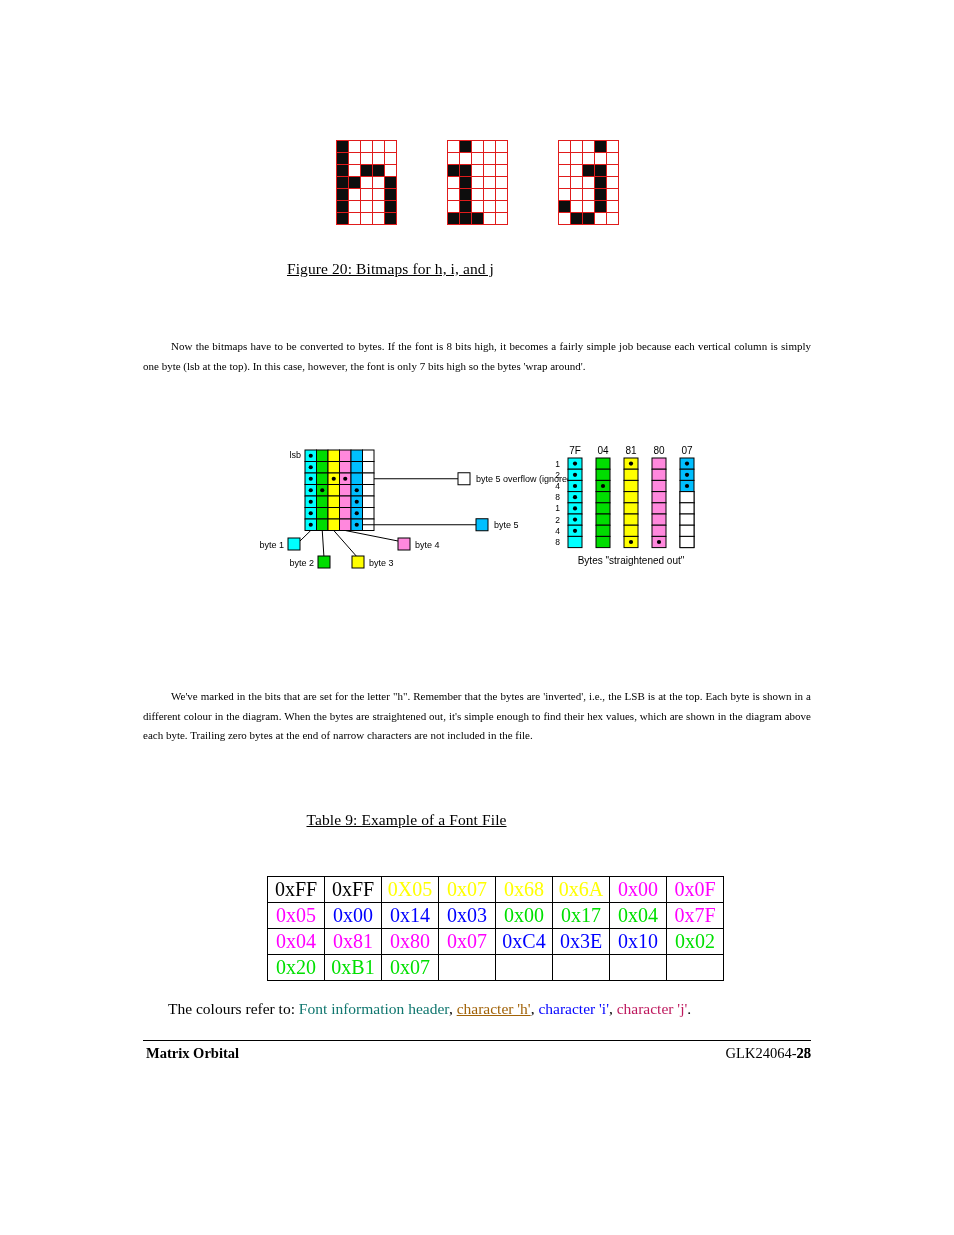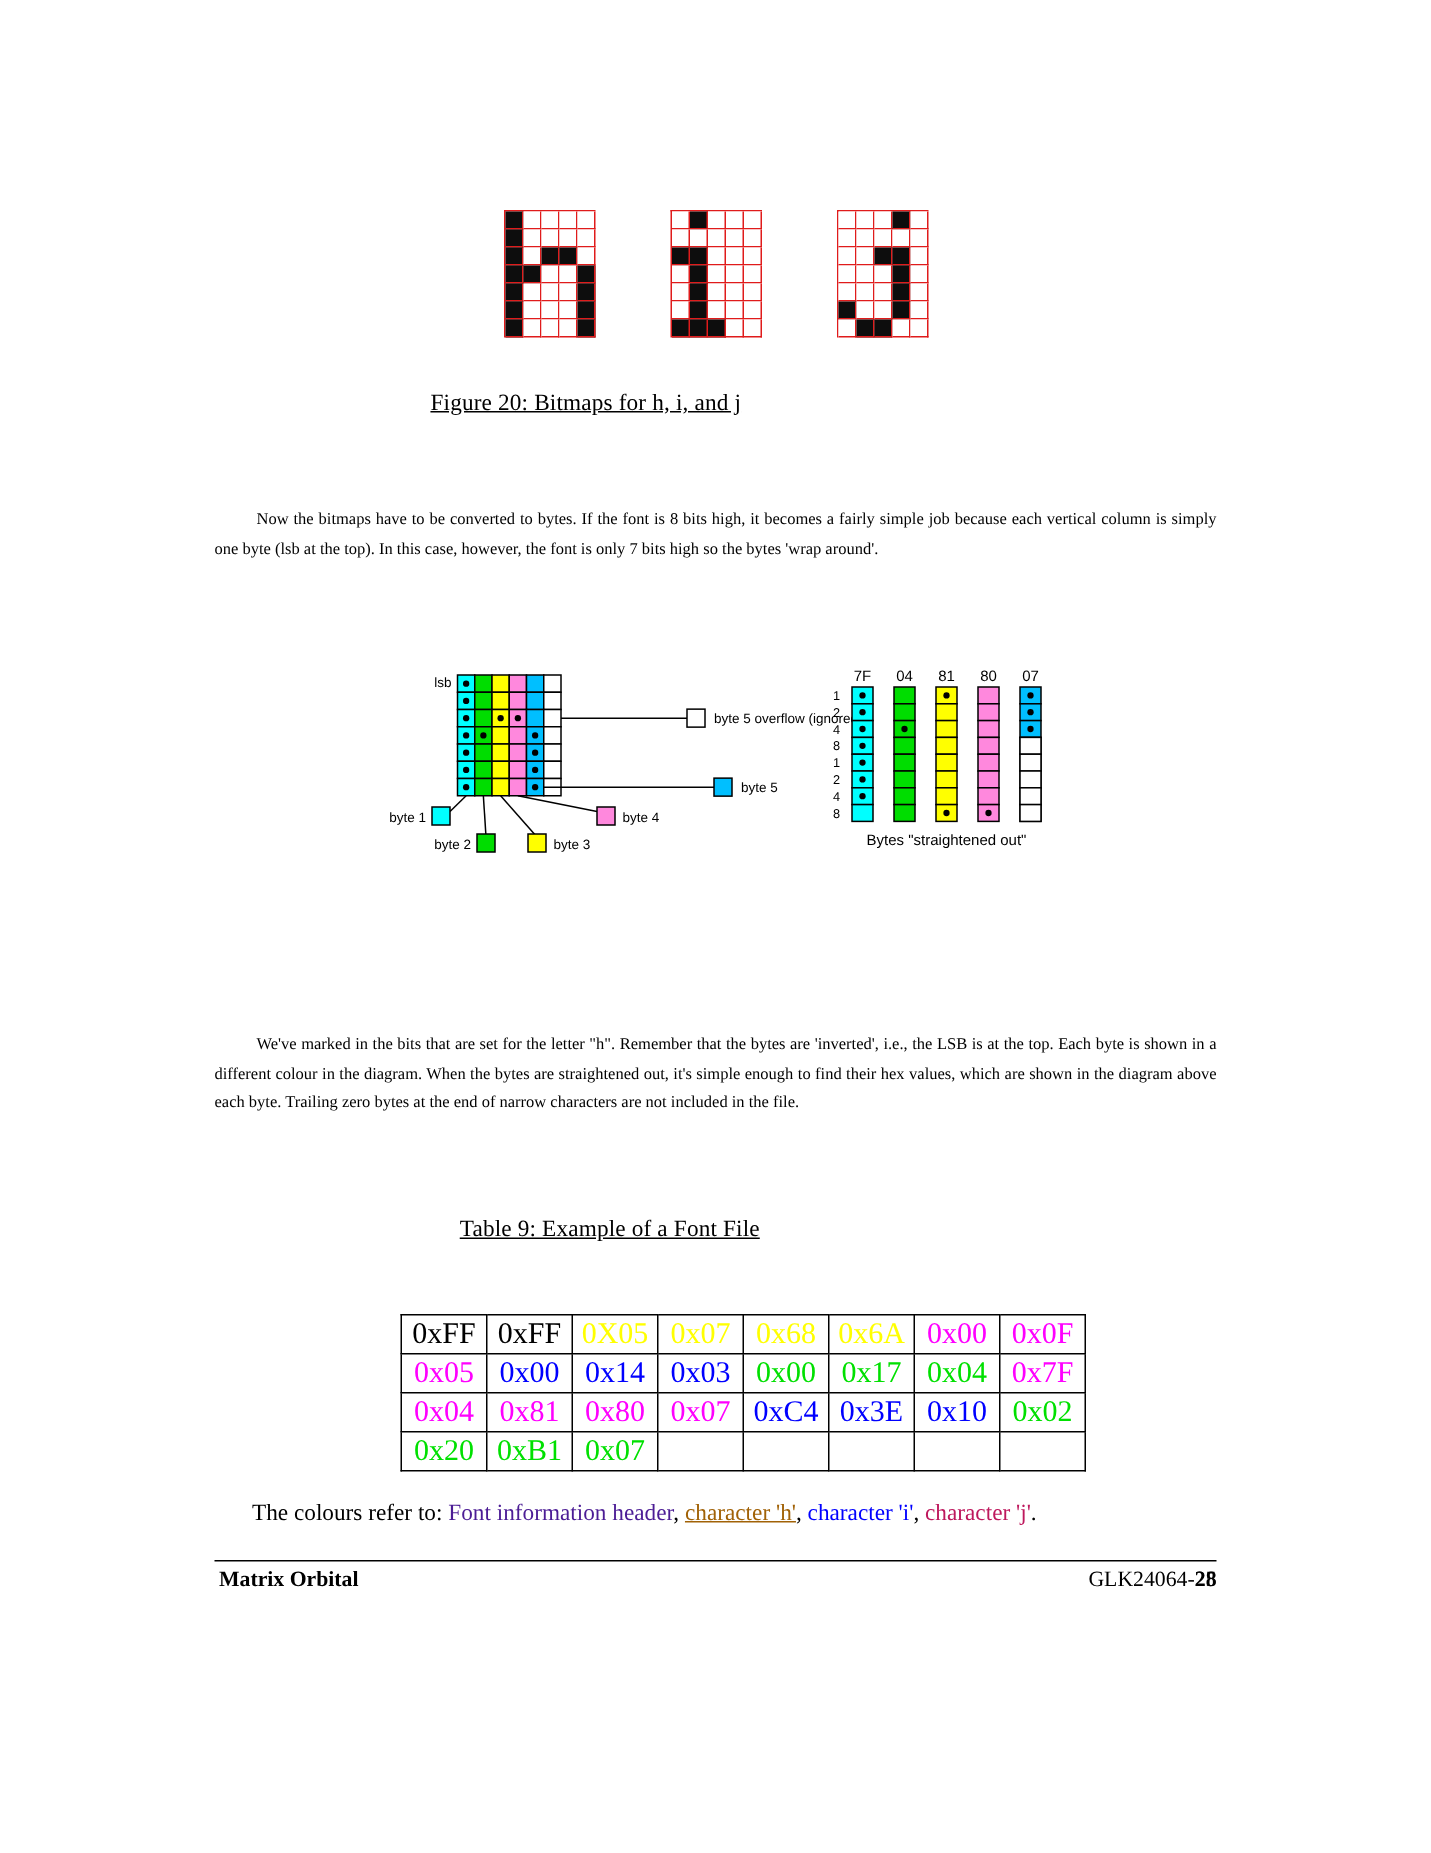--- a/index.html
+++ b/index.html
@@ -452,21 +452,21 @@
           <td class="c-j">0x07</td>
           <td class="c-black"></td>
           <td class="c-black"></td>
           <td class="c-black"></td>
           <td class="c-black"></td>
           <td class="c-black"></td>
         </tr>
       </tbody>
   </table>
 
-  <div id="colour-note"><span>The colours refer to: </span><span style="color: #4c1d95;">Font information header</span><span>, </span><span style="color: #a16207; text-decoration: underline;">character 'h'</span><span>, </span><span style="color: rgb(0, 0, 255);">character 'i'</span><span>, </span><span style="color: #be185d;">character 'j'</span><span>.</span></div>
+  <div id="colour-note"><span>The colours refer to: </span><span style="color: #0f766e;">Font information header</span><span>, </span><span style="color: #a16207; text-decoration: underline;">character 'h'</span><span>, </span><span style="color: rgb(0, 0, 255);">character 'i'</span><span>, </span><span style="color: #be185d;">character 'j'</span><span>.</span></div>
 
   <div id="footer-rule"></div>
   <div id="footer">
     <span class="left">Matrix Orbital</span>
     <span class="center">GLK24064-25</span>
     <span class="right">28</span>
   </div>
 
 </div>
 

